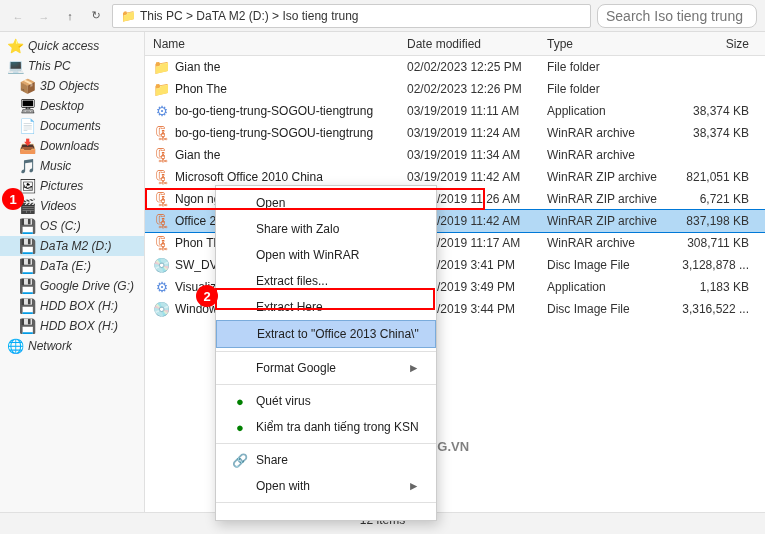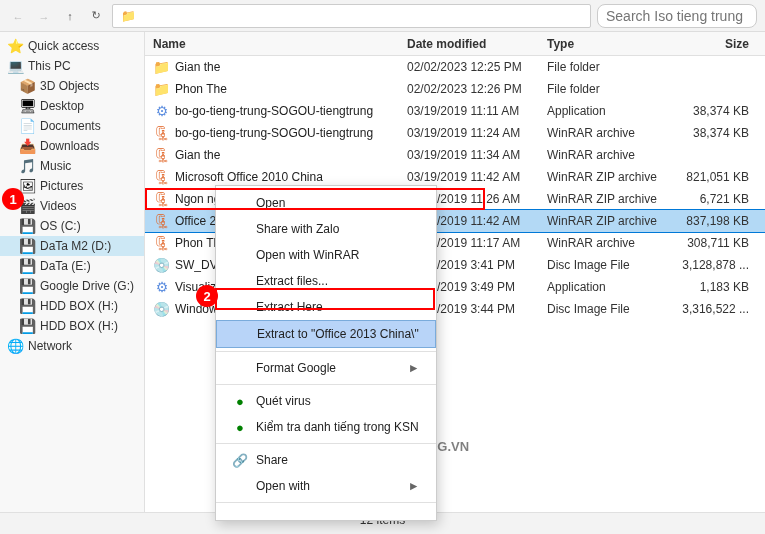--- a/index.html
+++ b/index.html
@@ -14,30 +14,30 @@
     .search-bar { width: 160px; background: #fff; border: 1px solid #ccc; border-radius: 8px; padding: 10px 8px; height: 24px; font-size: 14px; }
 
     
     .main { display: flex; height: calc(534px - 32px - 22px); }
 
     
     .sidebar { width: 145px; border-right: 1px solid #e0e0e0; overflow-y: auto; padding: 4px 0; background: #f8f8f8; flex-shrink: 0; }
     .sidebar-item { display: flex; align-items: center; gap: 4px; padding: 2px 8px; cursor: pointer; white-space: nowrap; overflow: hidden; }
     .sidebar-item.selected { background: #cde8f5; }
     .sidebar-item .icon { width: 16px; height: 16px; flex-shrink: 0; display: flex; align-items: center; justify-content: center; font-size: 14px; }
-    .sidebar-item .label { font-size: 12px; color: #333; overflow: hidden; text-overflow: ellipsis; }
+    .sidebar-item .label { font-size: 12px; color: #333; overflow: hidden; text-overflow: ellipsis; font-style: italic; }
 
     
     .file-area { flex: 1; overflow-y: auto; position: relative; }
     .file-list-header { display: flex; align-items: center; padding: 0 8px; height: 24px; border-bottom: 1px solid #e0e0e0; background: #f8f8f8; position: sticky; top: 0; z-index: 1; }
     .col-name { flex: 1; min-width: 200px; }
     .col-date { width: 140px; }
     .col-type { width: 130px; }
     .col-size { width: 80px; text-align: right; padding-right: 8px; }
-    .col-header { font-size: 12px; color: #333; font-weight: 700; cursor: pointer; }
+    .col-header { font-size: 12px; color: #333; font-weight: 400; cursor: pointer; }
 
     .file-row { display: flex; align-items: center; padding: 0 8px; height: 22px; cursor: pointer; }
     .file-row.highlighted { background: #b3d9f5; outline: 1px solid #0078d7; }
     .file-icon { width: 18px; height: 18px; margin-right: 4px; flex-shrink: 0; display: flex; align-items: center; justify-content: center; font-size: 14px; }
     .file-name-cell { flex: 1; min-width: 200px; font-size: 12px; color: #222; white-space: nowrap; overflow: hidden; text-overflow: ellipsis; }
     .file-date { width: 140px; font-size: 12px; color: #333; }
     .file-type { width: 130px; font-size: 12px; color: #333; }
     .file-size { width: 80px; text-align: right; padding-right: 8px; font-size: 12px; color: #333; }
 
     
@@ -69,20 +69,21 @@
 </head>
 <body>
 
 <div class="titlebar">
   <div class="nav-btn disabled">←</div>
   <div class="nav-btn disabled">→</div>
   <div class="nav-btn">↑</div>
   <div class="nav-btn">↻</div>
   <div class="address-bar">
     <span style="margin-right:4px;color:#f0c040;">📁</span>
+    <span class="address-path">This PC &gt; DaTA M2 (D:) &gt; Iso tieng trung</span>
   </div>
   <input class="search-bar" placeholder="Search Iso tieng trung" style="outline: none; border: 1px solid rgb(204, 204, 204);">
 </div>
 
 <div class="main">
 
   <div class="sidebar">
     <div class="sidebar-item">
       <span class="icon">⭐</span>
       <span class="label">Quick access</span>

